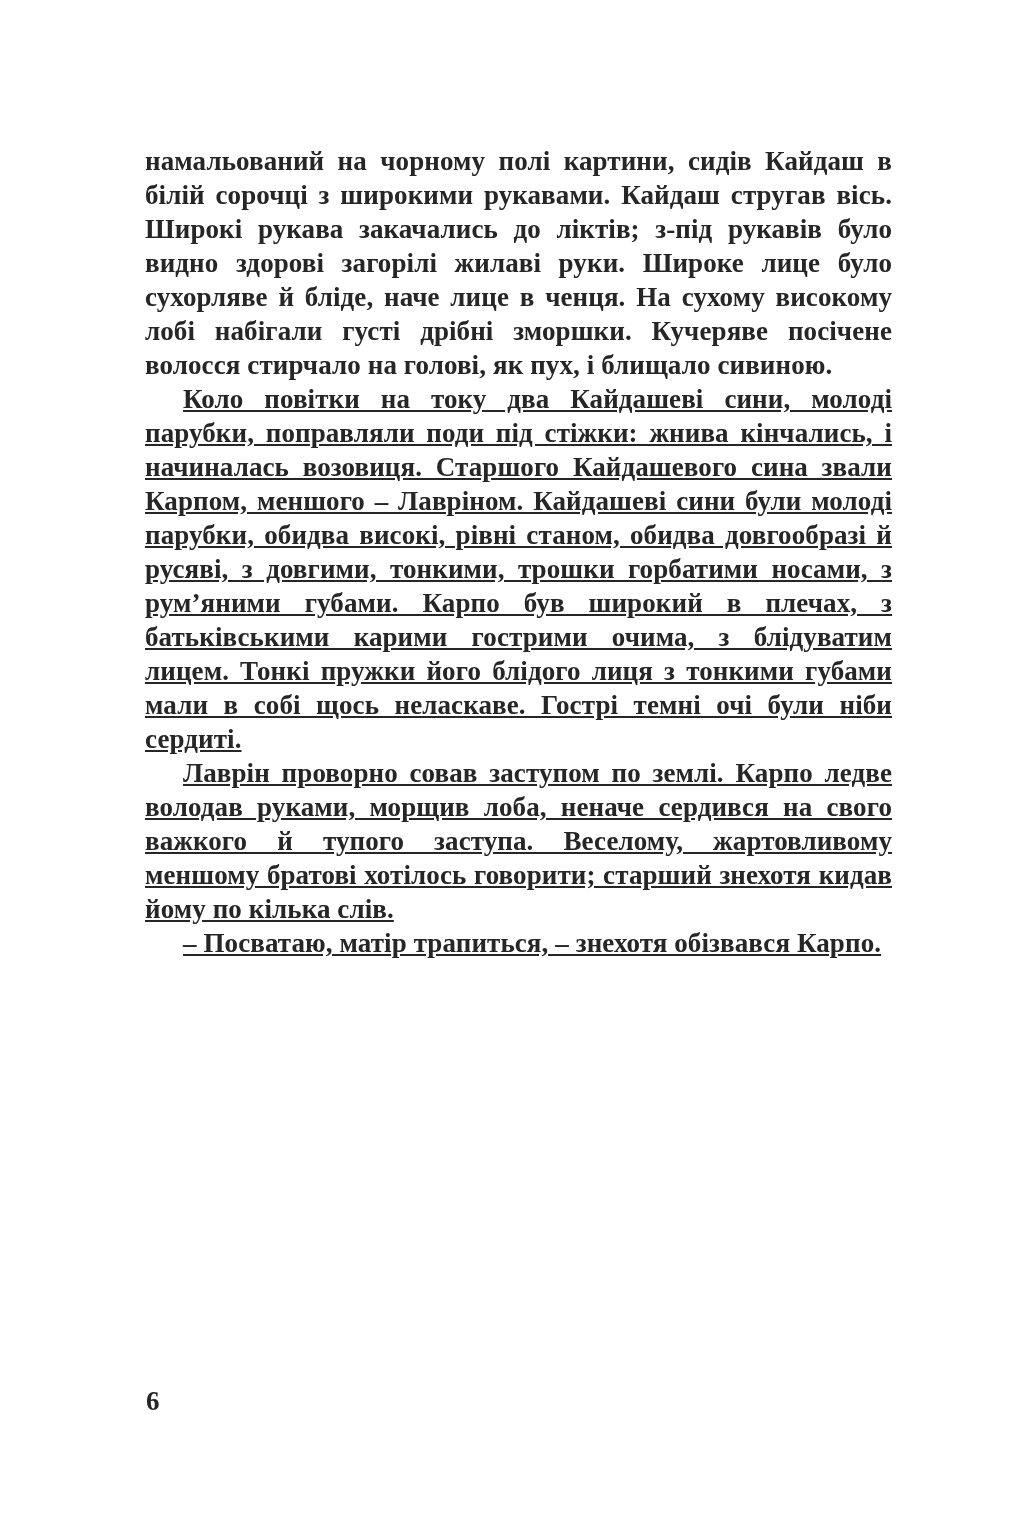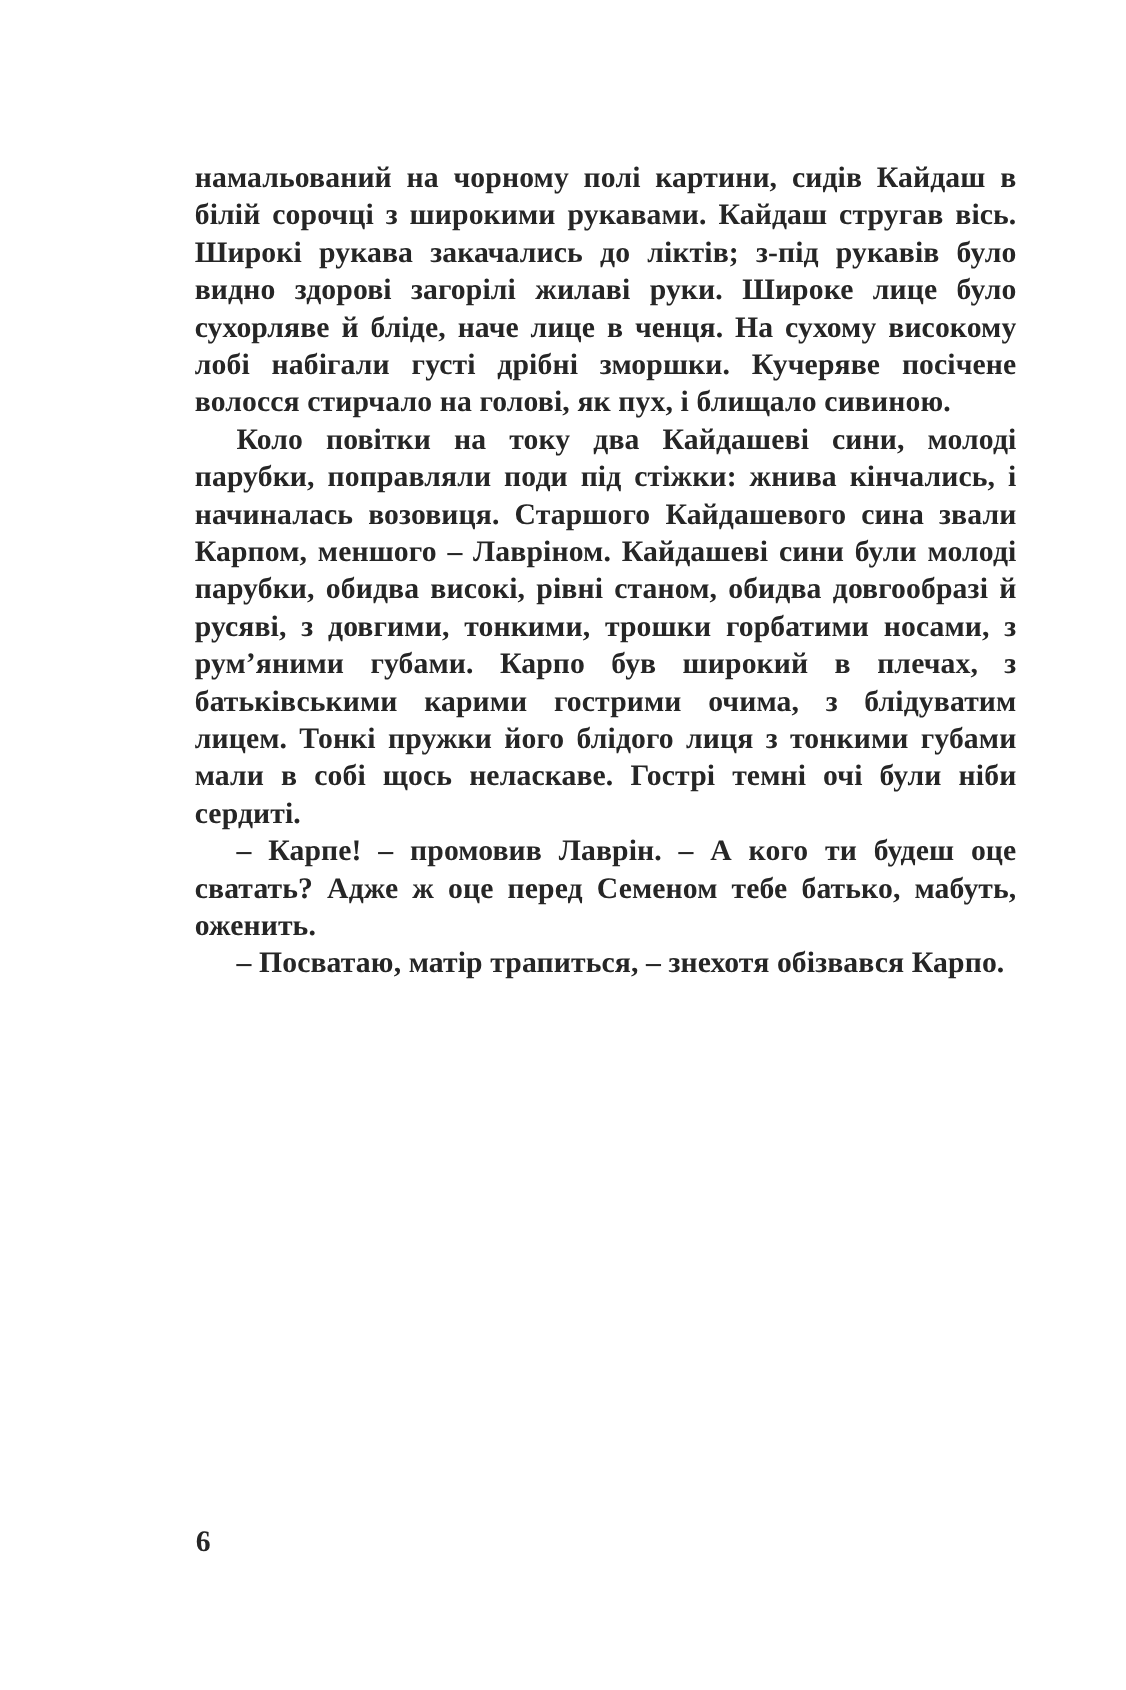--- a/index.html
+++ b/index.html
@@ -11,56 +11,56 @@
     width: 1024px;
     height: 1536px;
     position: relative;
     font-family: "Liberation Serif", "DejaVu Serif", serif;
     overflow: hidden;
   }
   .page {
     position: absolute;
     inset: 0;
     background: #ffffff;
-    margin-left: 32px;
   }
   .text-block {
     position: absolute;
     left: 145px;
     top: 144px;
     width: 747px;
   }
   .text-block p {
     margin: 0;
     font-size: 27px;
     line-height: 34px;
     font-weight: 700;
     color: #262626;
     text-align: justify;
     letter-spacing: 0.1px;
     hyphens: auto;
     -webkit-hyphens: auto;
   }
   .text-block p.indent {
     text-indent: 38px;
+    text-decoration: underline;
   }
   .page-number {
     position: absolute;
     left: 146px;
     top: 1384px;
     font-size: 27px;
     line-height: 34px;
     font-weight: 700;
     color: #262626;
   }
 </style>
 </head>
 <body>
 
 <div class="page">
   <div class="text-block">
     <p>намальований на чорному полі картини, сидів Кайдаш в білій сорочці з широкими рукавами. Кайдаш стругав вісь. Широкі рукава закачались до ліктів; з-під рукавів було видно здорові загорілі жилаві руки. Широке лице було сухорляве й бліде, наче лице в ченця. На сухому високому лобі набігали густі дрібні зморшки. Кучеряве посічене волосся стирчало на голові, як пух, і блищало сивиною.</p>
     <p class="indent">Коло повітки на току два Кайдашеві сини, молоді парубки, поправляли поди під стіжки: жнива кінчались, і начиналась возовиця. Старшого Кайдашевого сина звали Карпом, меншого – Лавріном. Кайдашеві сини були молоді парубки, обидва високі, рівні станом, обидва довгообразі й русяві, з довгими, тонкими, трошки горбатими носами, з рум’яними губами. Карпо був широкий в плечах, з батьківськими карими гострими очима, з блідуватим лицем. Тонкі пружки його блідого лиця з тонкими губами мали в собі щось неласкаве. Гострі темні очі були ніби сердиті.</p>
-    <p class="indent">– Карпе! – промовив Лаврін. – А кого ти будеш оце сватать? Адже ж оце перед Семеном тебе батько, мабуть, оженить.</p>
+    <p class="indent">Лаврін проворно совав заступом по землі. Карпо ледве володав руками, морщив лоба, неначе сердився на свого важкого й тупого заступа. Веселому, жартовливому меншому братові хотілось говорити; старший знехотя кидав йому по кілька слів.</p>
     <p class="indent">– Посватаю, матір трапиться, – знехотя обізвався Карпо.</p>
   </div>
   <div class="page-number">6</div>
 </div>
 
 </body></html>

